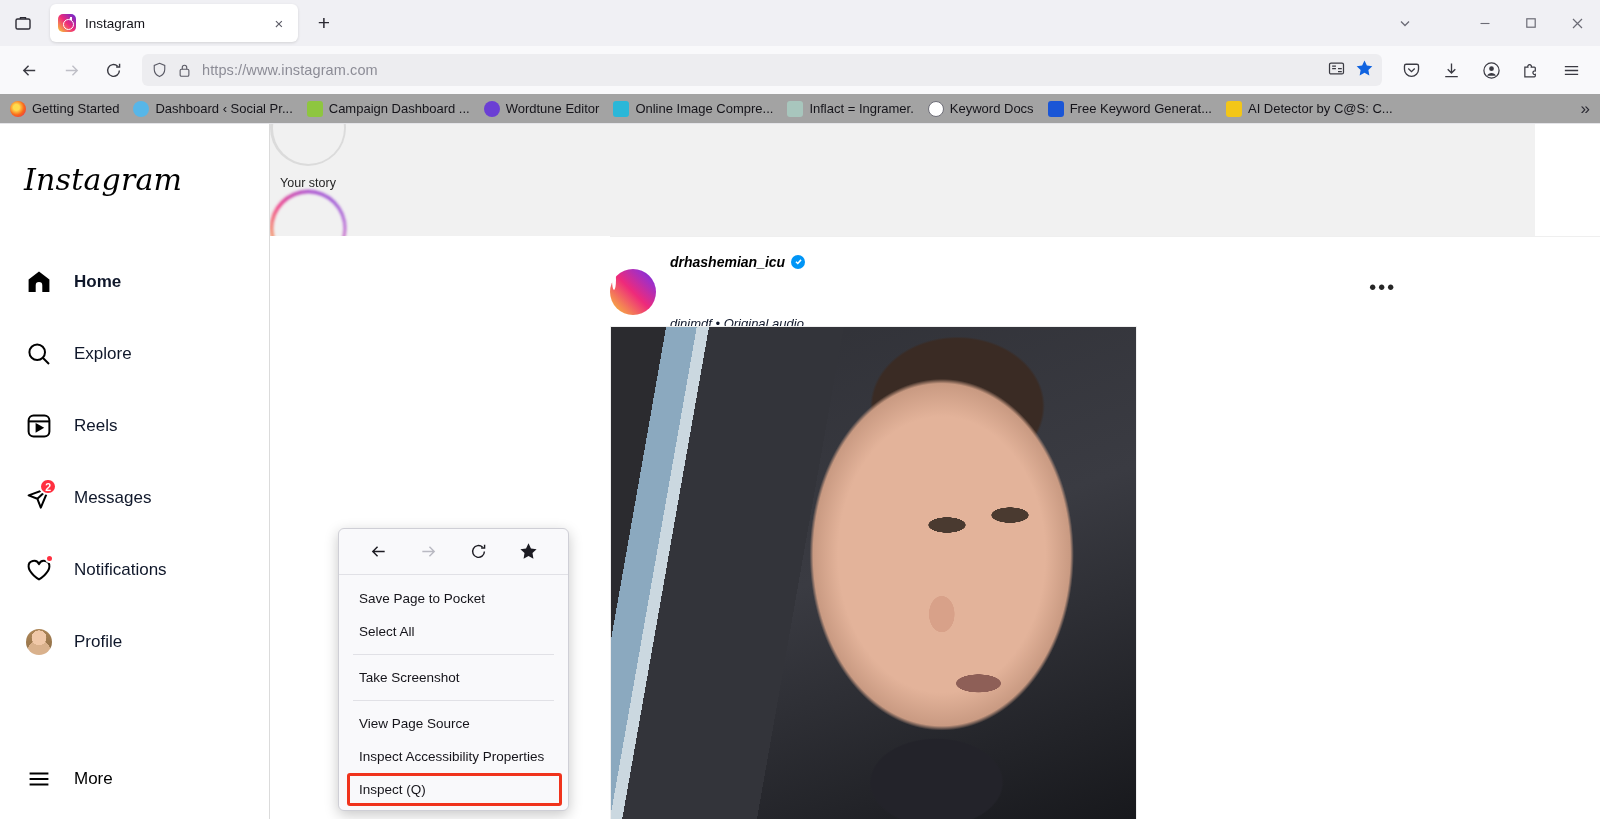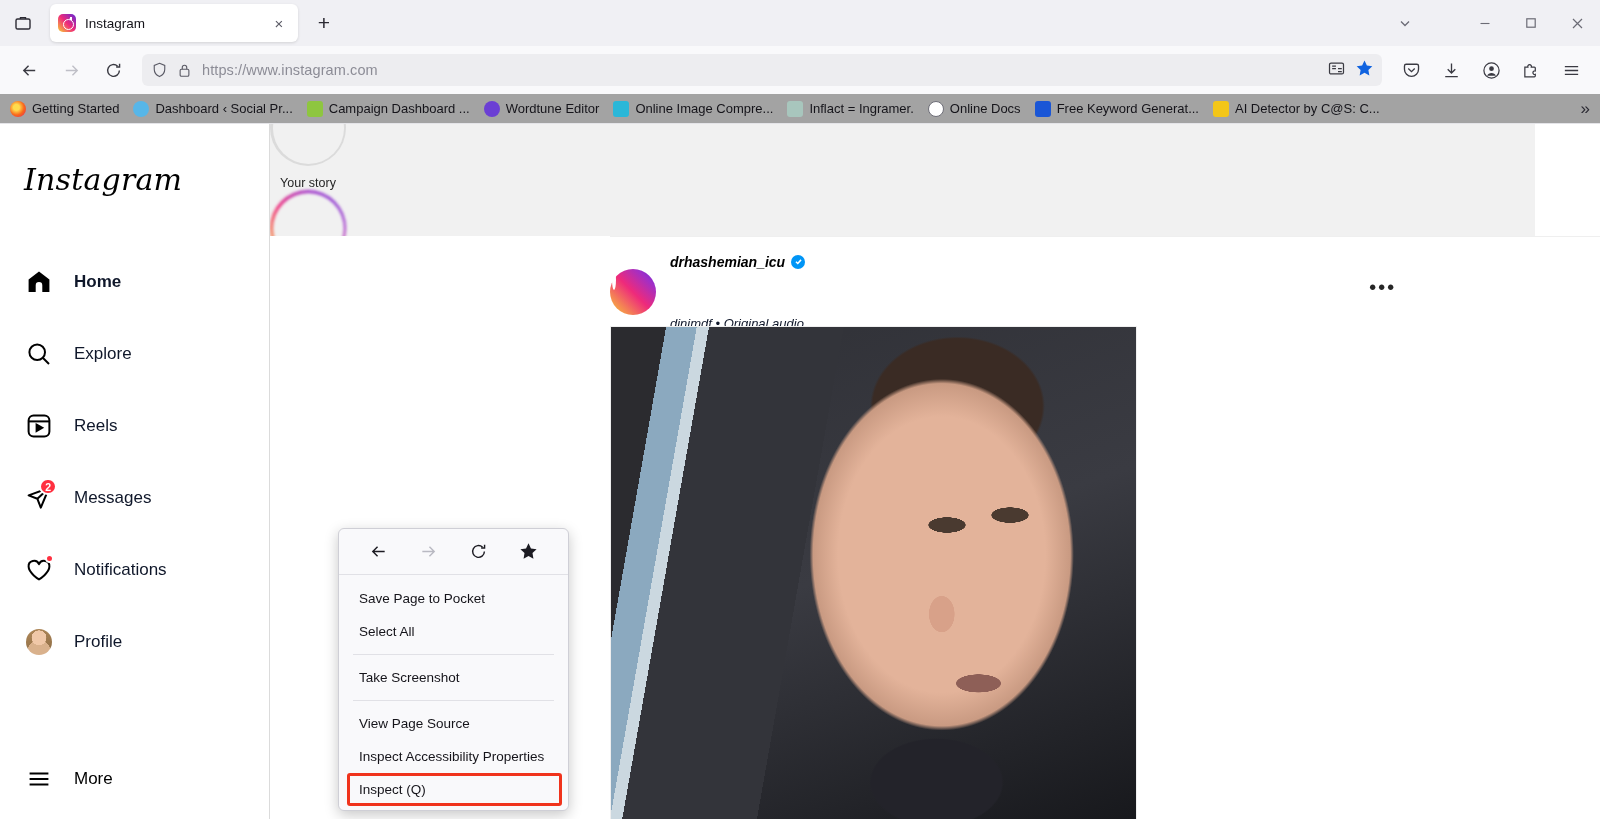--- a/index.html
+++ b/index.html
@@ -376,21 +376,21 @@
     <div class="bm">
       <span class="bm-ico" style="background:#2bb7d8"></span>
       <span class="bm-label">Online Image Compre...</span>
     </div>
     <div class="bm">
       <span class="bm-ico" style="background:#a8c6bd"></span>
       <span class="bm-label">Inflact = Ingramer.</span>
     </div>
     <div class="bm">
       <span class="bm-ico" style="background:#fff;border:1px solid #6e6e78;border-radius:50%"></span>
-      <span class="bm-label">Online Docs</span>
+      <span class="bm-label">Keyword Docs</span>
     </div>
     <div class="bm">
       <span class="bm-ico" style="background:#1a56d6"></span>
       <span class="bm-label">Free Keyword Generat...</span>
     </div>
     <div class="bm">
       <span class="bm-ico" style="background:#f3c618"></span>
       <span class="bm-label">AI Detector by C@S: C...</span>
     </div>
     <span class="bm-overflow">»</span>

